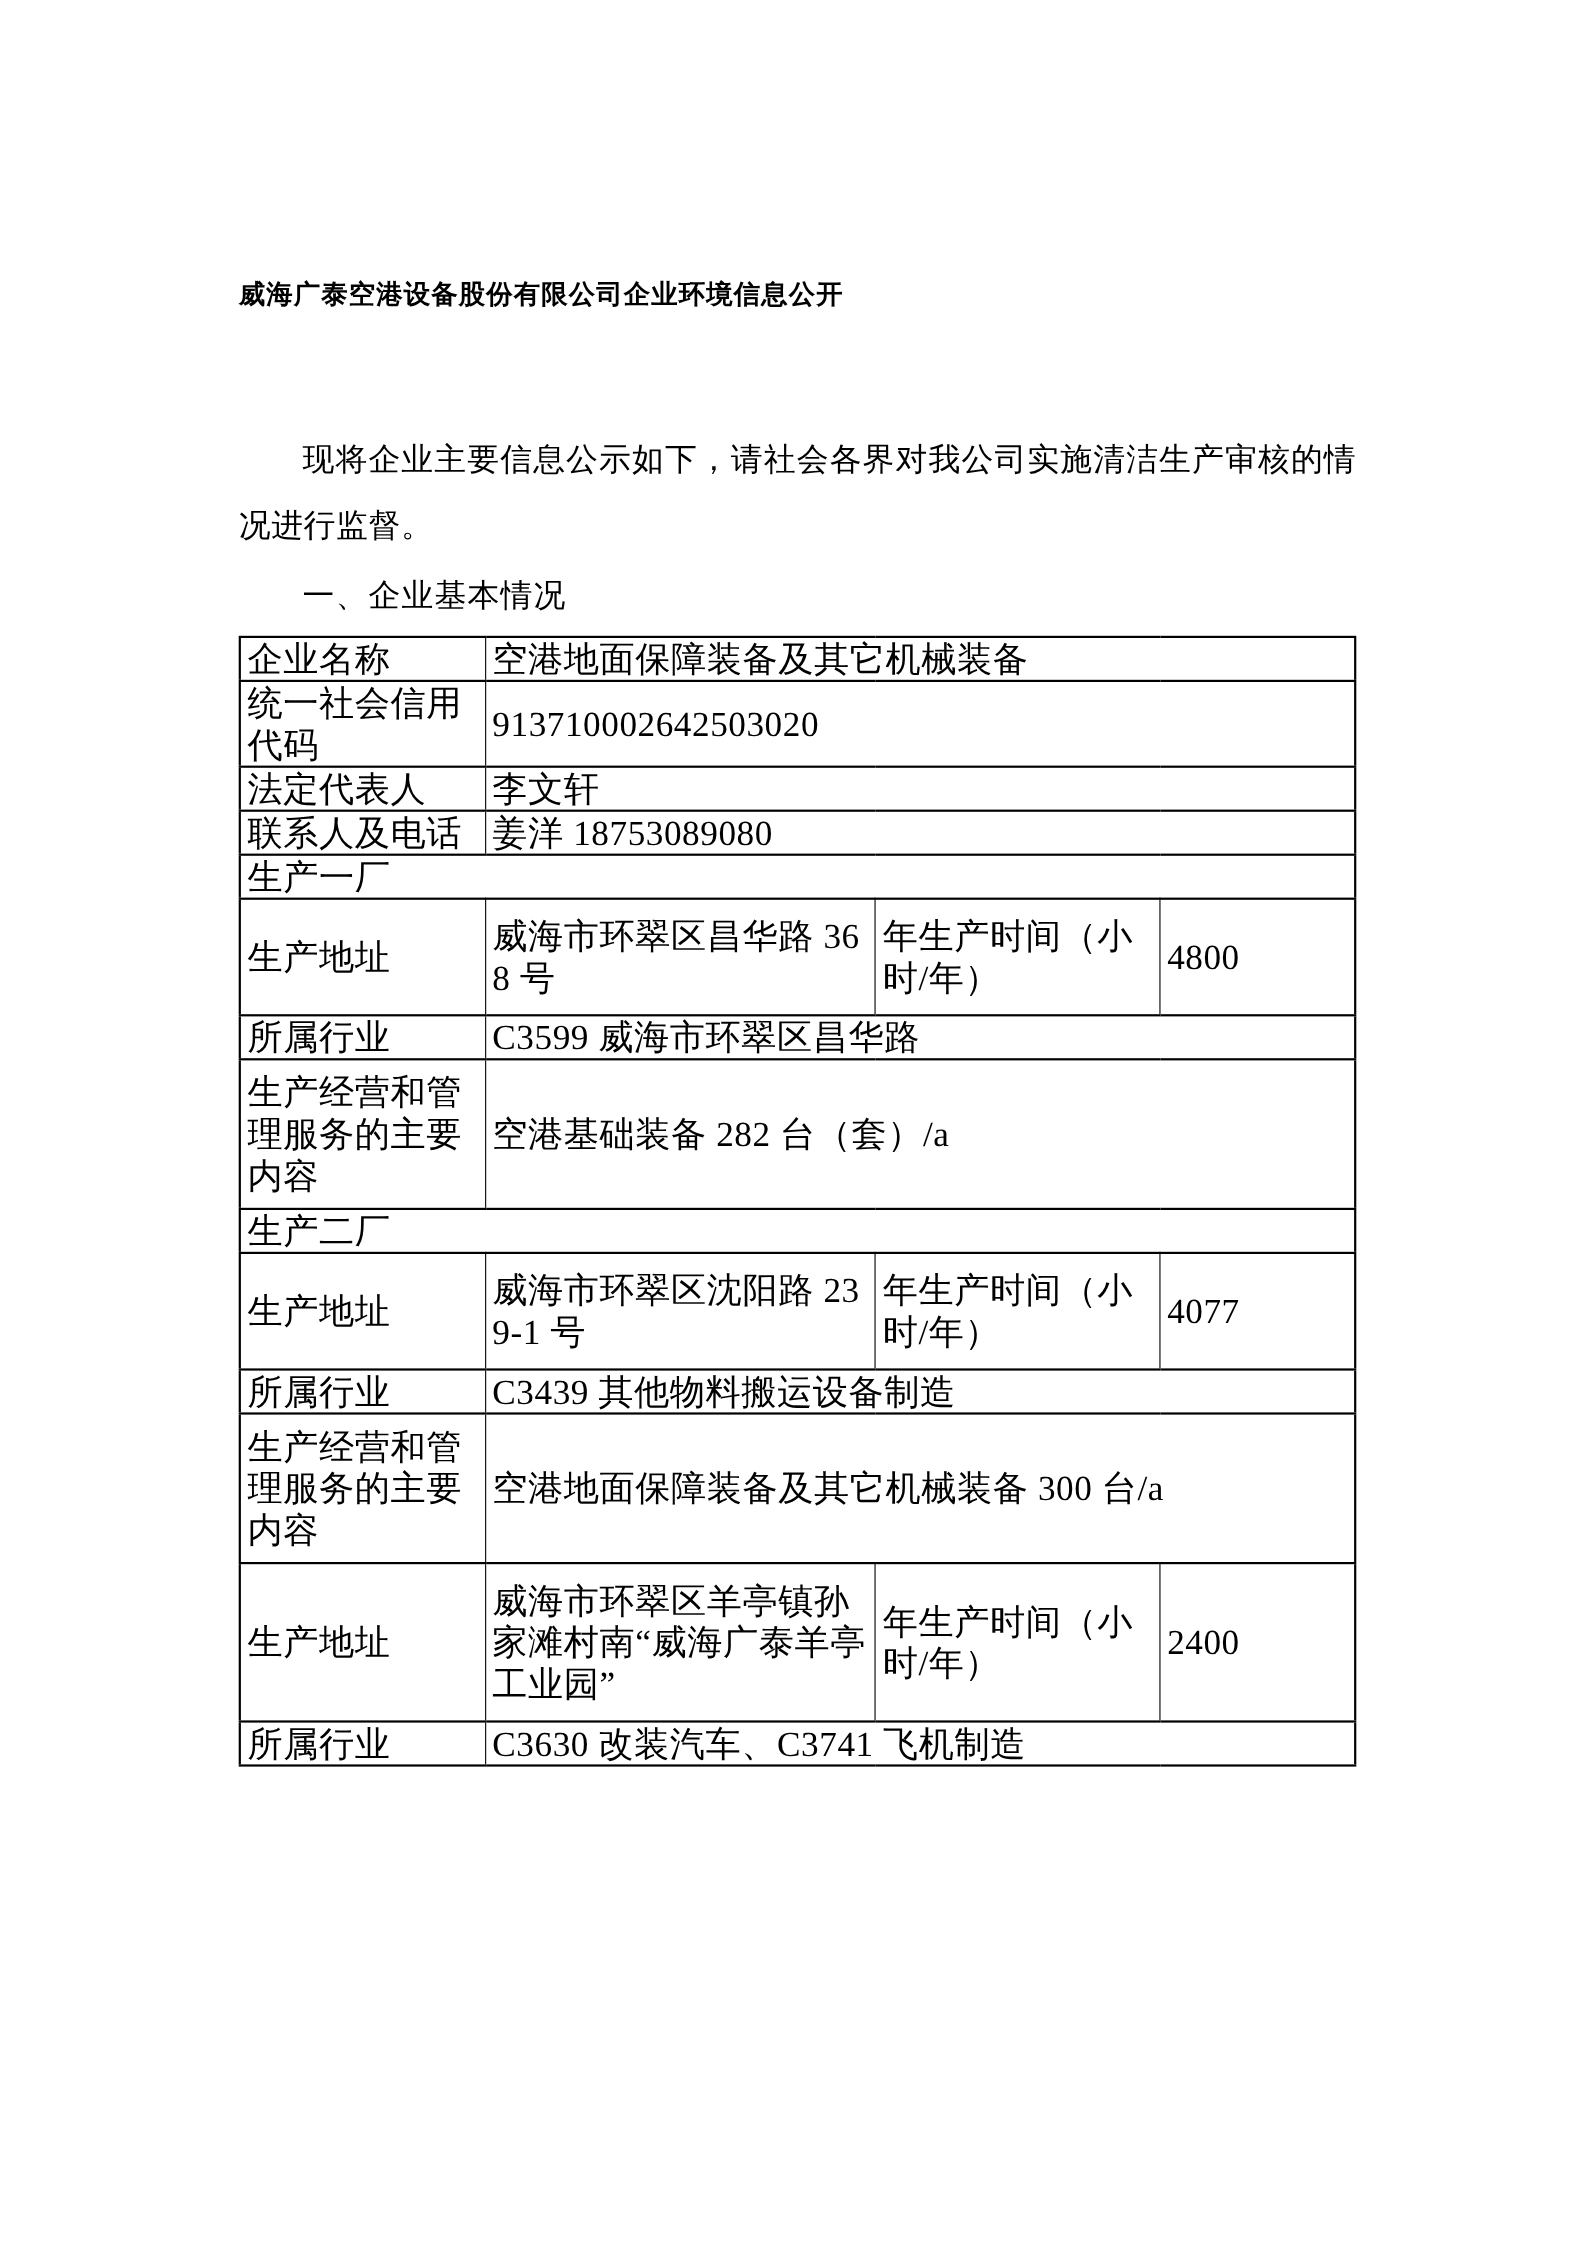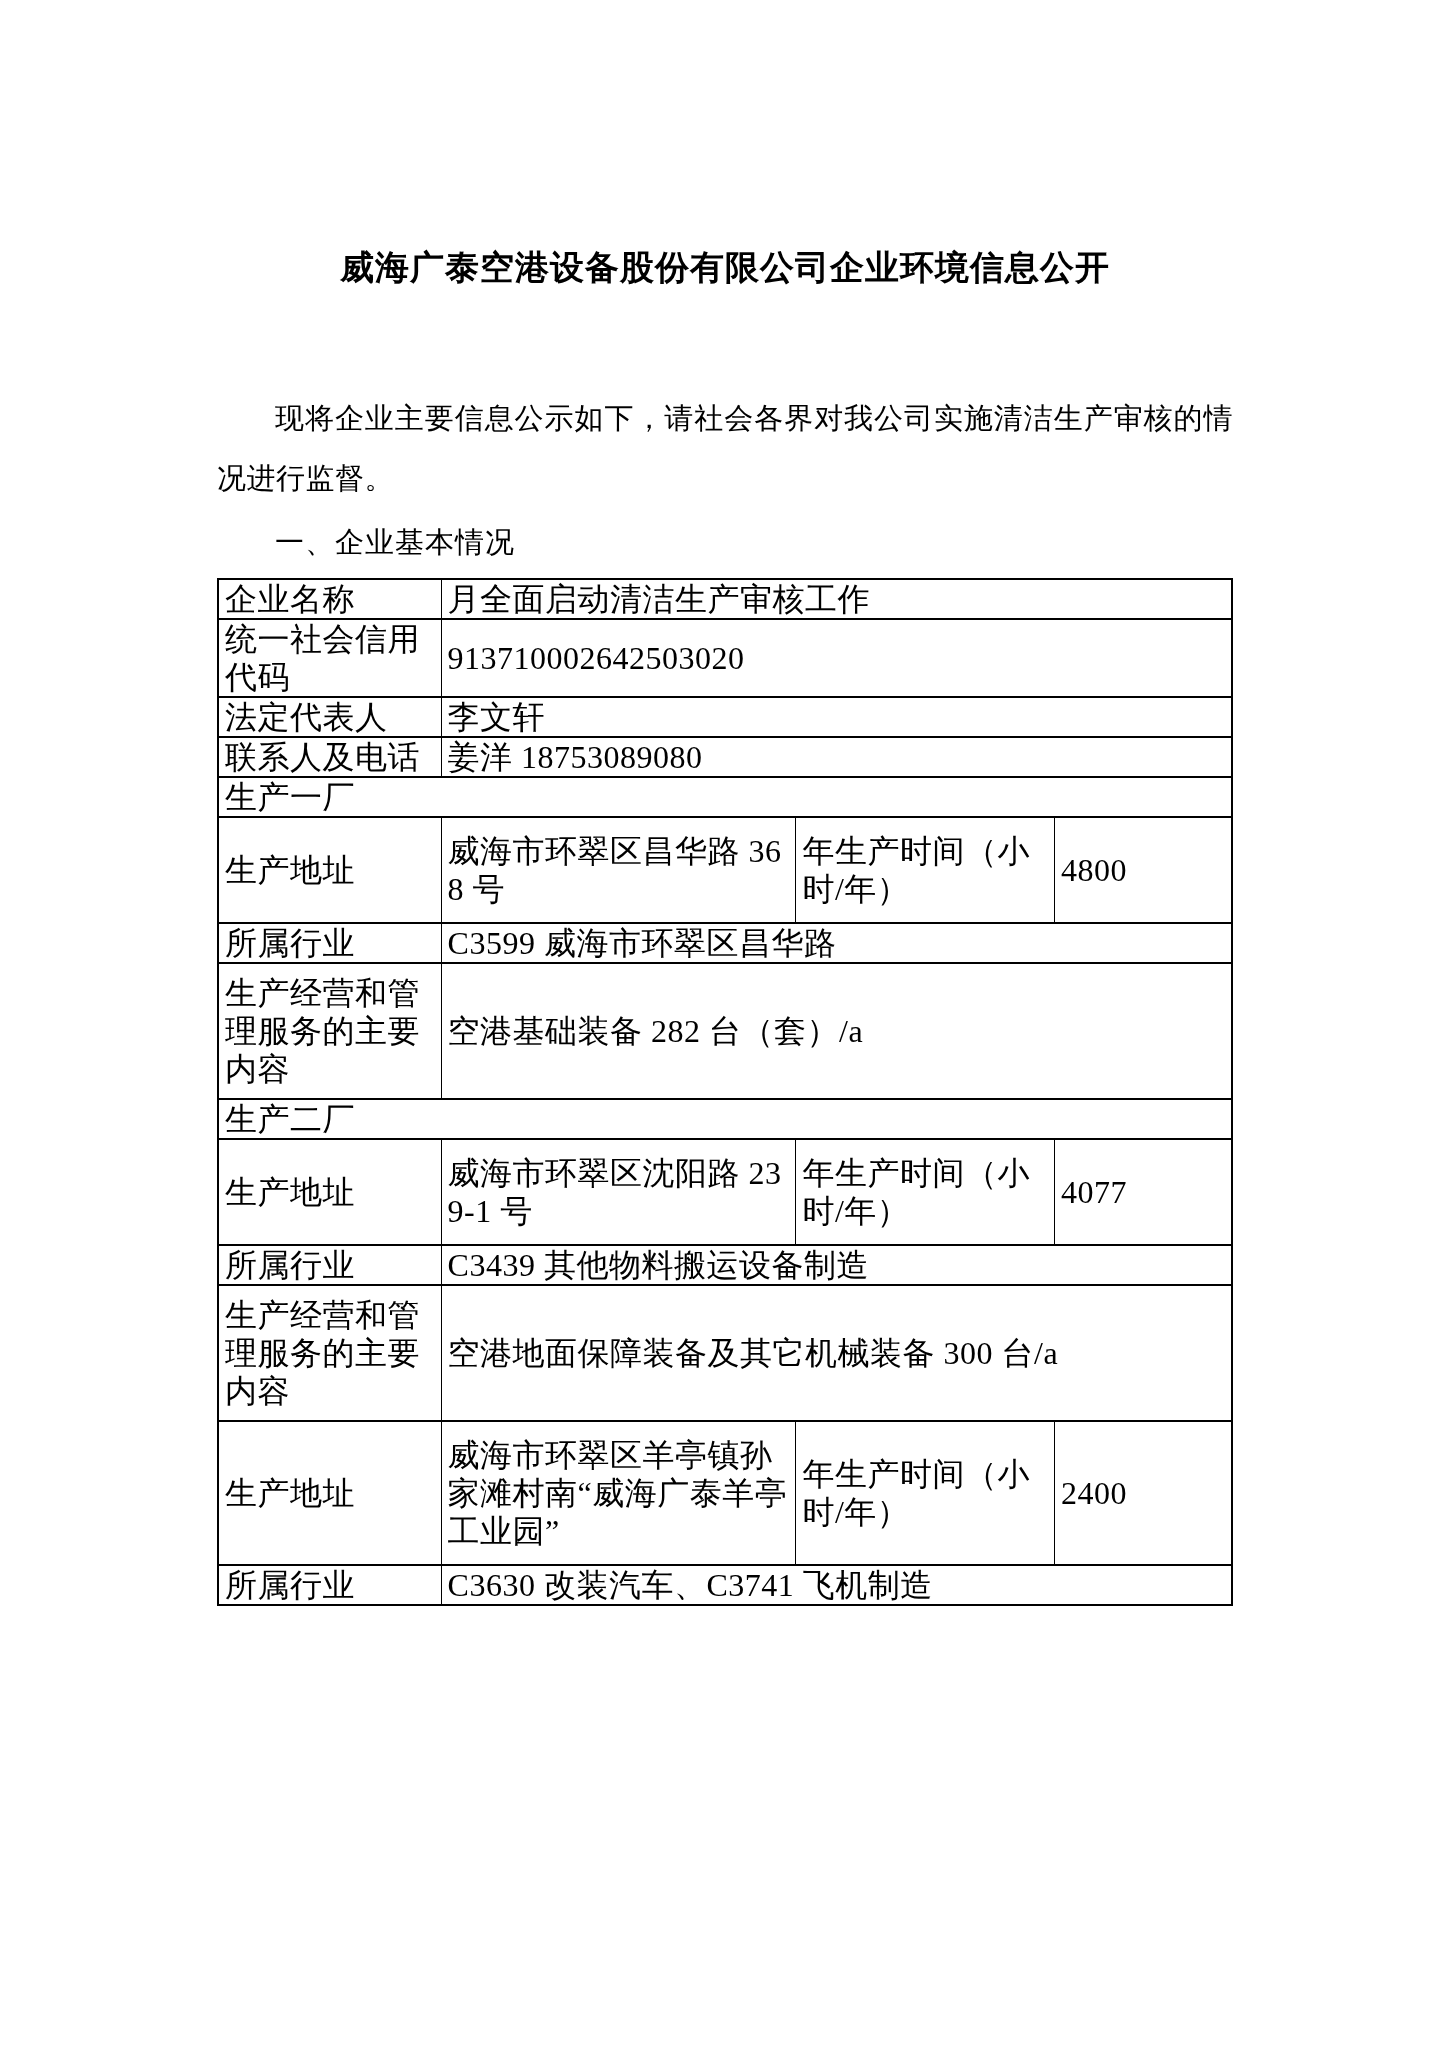--- a/index.html
+++ b/index.html
@@ -13,23 +13,23 @@
     position: relative;
     width: 1448px;
     height: 2048px;
     margin: 0 auto;
     background: #ffffff;
     box-sizing: border-box;
     padding: 248px 215px 40px 217px;
     overflow: hidden;
   }
   h1.doc-title {
-    font-size: 34px;
+    font-size: 24px;
     font-weight: bold;
-    text-align: center;
+    text-align: left;
     margin: 0 0 100px 0;
     letter-spacing: 1px;
     line-height: 40px;
   }
   p.body-para {
     font-size: 29px;
     line-height: 60px;
     margin: 0;
     text-indent: 2em;
     text-align: justify;
@@ -81,21 +81,21 @@
   <table class="info-table">
     <colgroup>
       <col style="width:22%">
       <col style="width:35%">
       <col style="width:25.5%">
       <col style="width:17.5%">
     </colgroup>
     <tbody>
       <tr>
         <td>企业名称</td>
-        <td colspan="3">月全面启动清洁生产审核工作</td>
+        <td colspan="3">空港地面保障装备及其它机械装备</td>
       </tr>
       <tr>
         <td>统一社会信用代码</td>
         <td colspan="3">913710002642503020</td>
       </tr>
       <tr>
         <td>法定代表人</td>
         <td colspan="3">李文轩</td>
       </tr>
       <tr>

